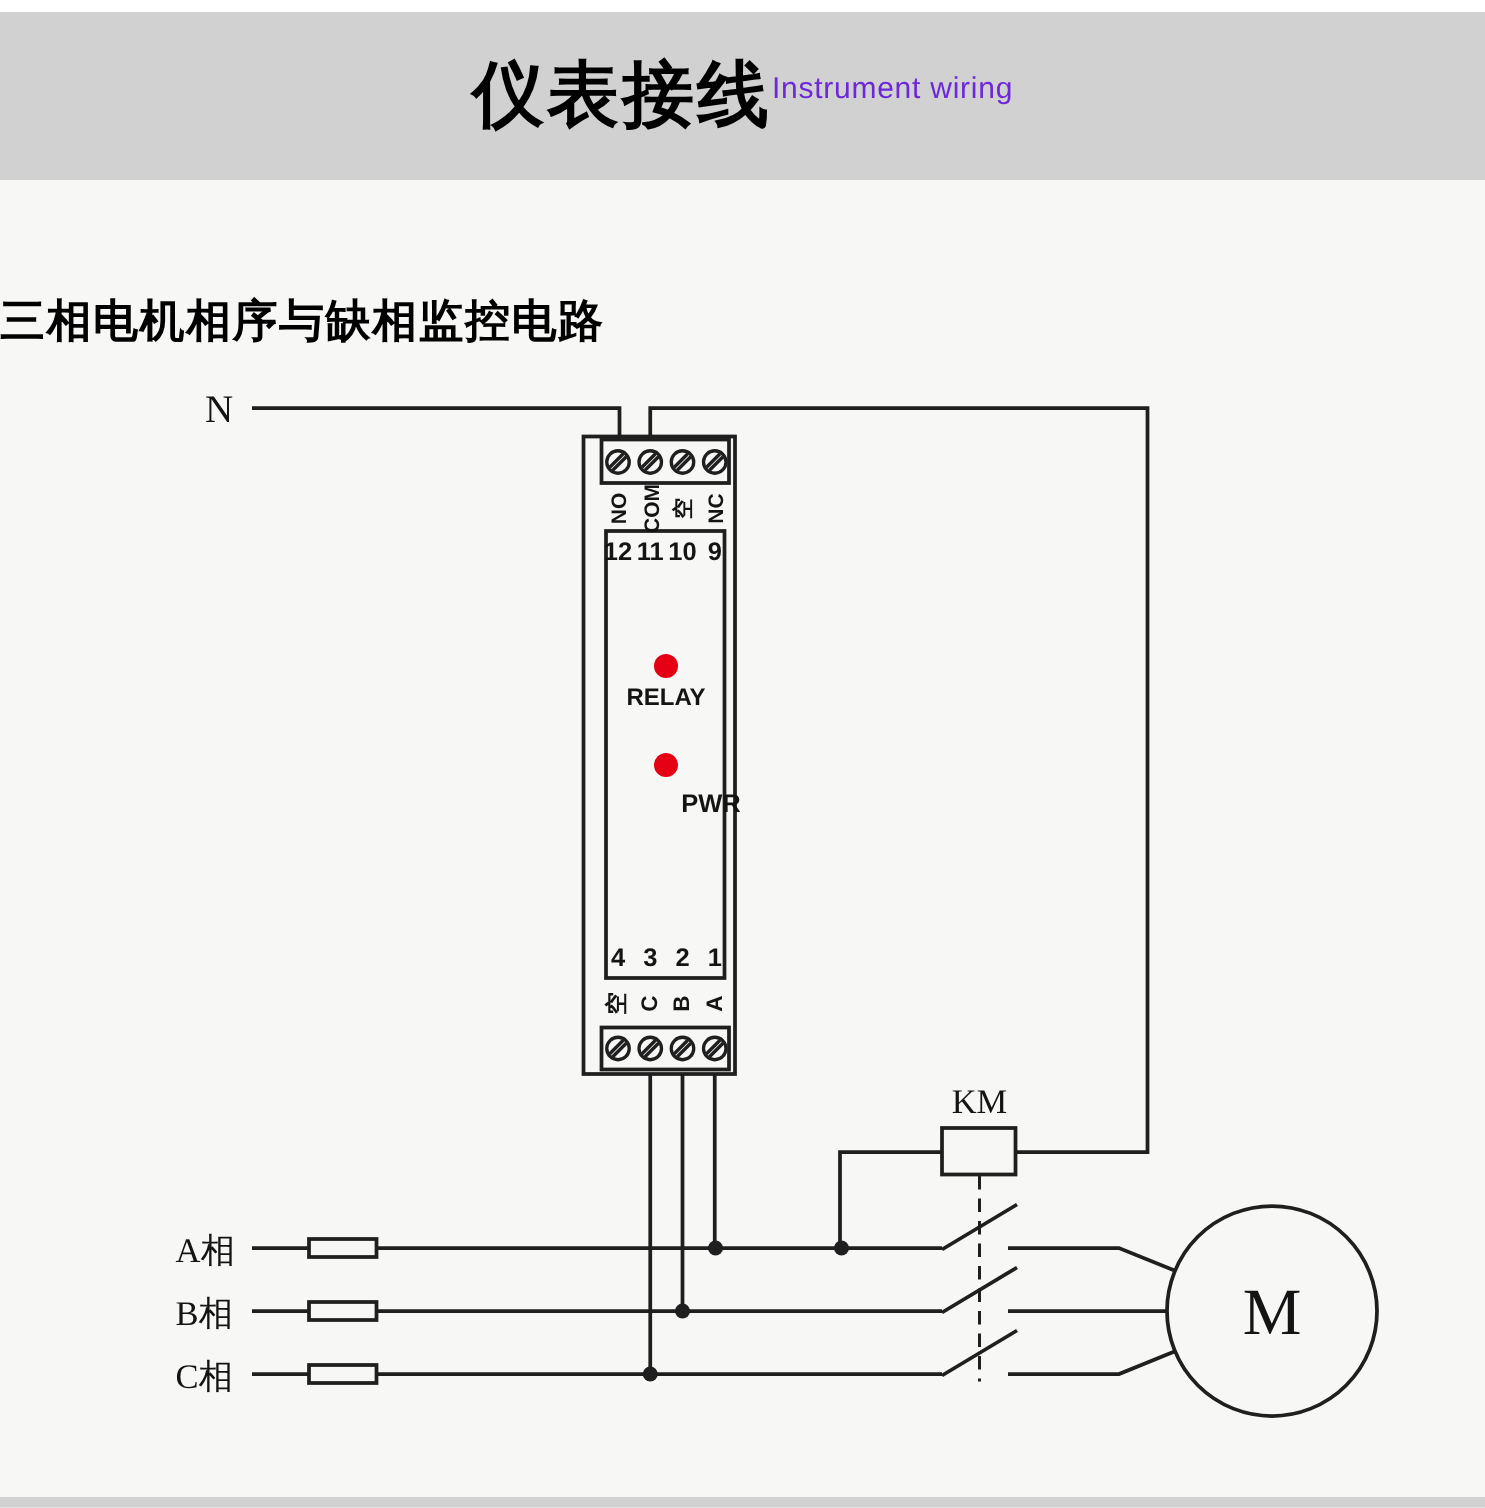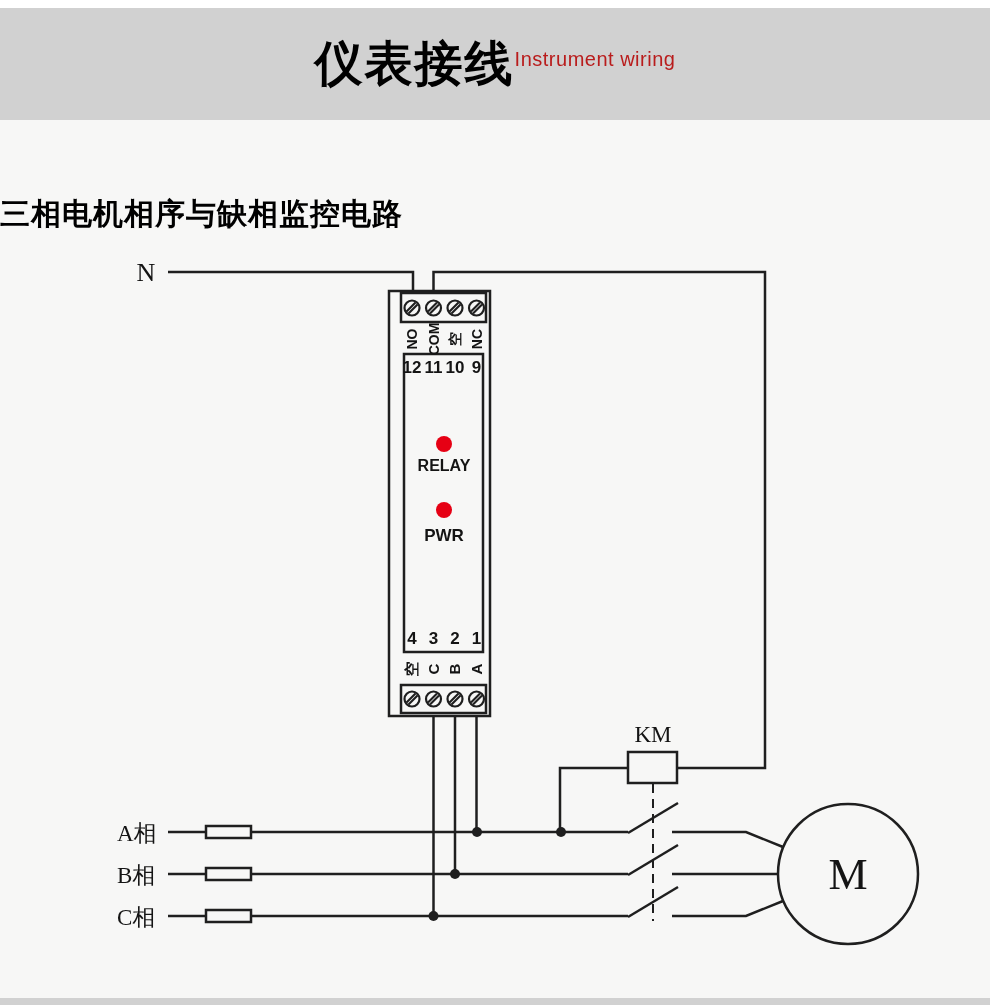--- a/index.html
+++ b/index.html
@@ -15,21 +15,21 @@
   .strip-top{position:absolute;left:0;top:0;width:100%;height:8px;background:#ffffff;}
   .banner{
     position:absolute;left:0;top:8px;width:100%;height:112px;background:var(--banner);
     display:flex;align-items:center;justify-content:center;
   }
   .banner-title{
     font-size:48px;font-weight:700;letter-spacing:2px;color:#000;
     font-family:"Liberation Sans",sans-serif;line-height:1.1;
   }
   .banner-subtitle{
-    font-size:20px;color:#b91c1c;margin-top:-10px;letter-spacing:0.5px;
+    font-size:20px;color:#6d28d9;margin-top:-10px;letter-spacing:0.5px;
     font-family:"Liberation Sans",sans-serif;
   }
   .diagram-title{
     position:absolute;left:0;top:194px;width:950px;text-align:left;
     font-size:30px;font-weight:700;color:#000;letter-spacing:1px;
   }
   .schematic{position:absolute;left:0;top:0;}
   .lbl{position:absolute;color:#141414;}
   .serif{font-family:"Liberation Serif","DejaVu Serif",serif;}
   .sans-b{font-family:"Liberation Sans",sans-serif;font-weight:700;}
@@ -163,21 +163,21 @@
   <div class="lbl sans-b ctr rot term-name" style="left:411.5px;top:331px;">COM</div>
   <div class="lbl sans-b ctr rot term-name" style="left:433px;top:331px;">空</div>
   <div class="lbl sans-b ctr rot term-name" style="left:454.5px;top:331px;">NC</div>
 
   <div class="lbl sans-b ctr term-num" style="left:399px;top:358px;">12</div>
   <div class="lbl sans-b ctr term-num" style="left:420.5px;top:358px;">11</div>
   <div class="lbl sans-b ctr term-num" style="left:442px;top:358px;text-align:center;">10</div>
   <div class="lbl sans-b ctr term-num" style="left:463.5px;top:358px;">9</div>
 
   <div class="lbl sans-b ctr" style="left:404px;top:457px;width:80px;font-size:16px;">RELAY</div>
-  <div class="lbl sans-b ctr" style="left:404px;top:526px;width:80px;font-size:17px;">PWR</div>
+  <div class="lbl sans-b ctr" style="left:404px;top:526px;width:80px;font-size:17px;padding-left:30px;">PWR</div>
 
   <div class="lbl sans-b ctr term-num" style="left:399px;top:629px;">4</div>
   <div class="lbl sans-b ctr term-num" style="left:420.5px;top:629px;">3</div>
   <div class="lbl sans-b ctr term-num" style="left:442px;top:629px;">2</div>
   <div class="lbl sans-b ctr term-num" style="left:463.5px;top:629px;">1</div>
 
   <div class="lbl sans-b ctr rot term-name" style="left:390px;top:661px;font-size:15px;">空</div>
   <div class="lbl sans-b ctr rot term-name" style="left:411.5px;top:661px;font-size:15px;">C</div>
   <div class="lbl sans-b ctr rot term-name" style="left:433px;top:661px;font-size:15px;">B</div>
   <div class="lbl sans-b ctr rot term-name" style="left:454.5px;top:661px;font-size:15px;">A</div>

